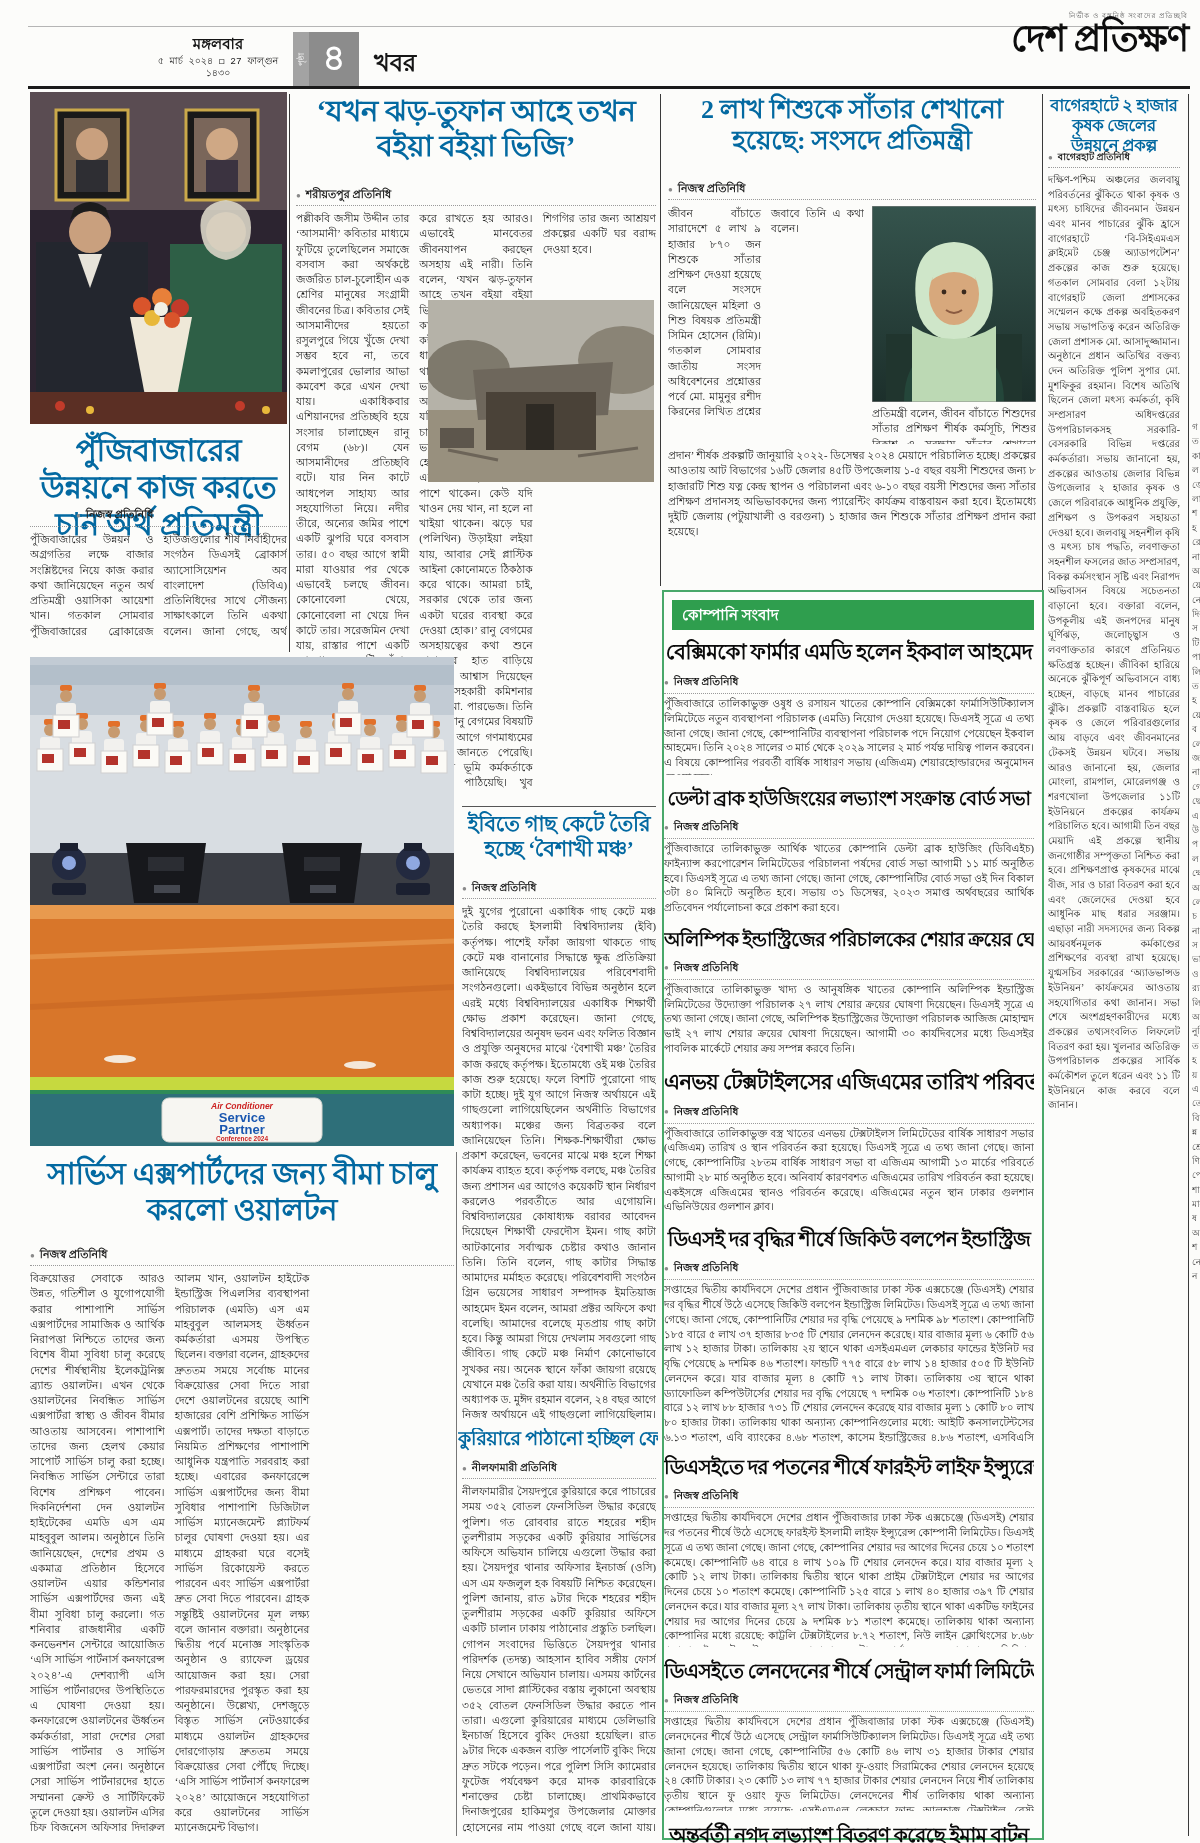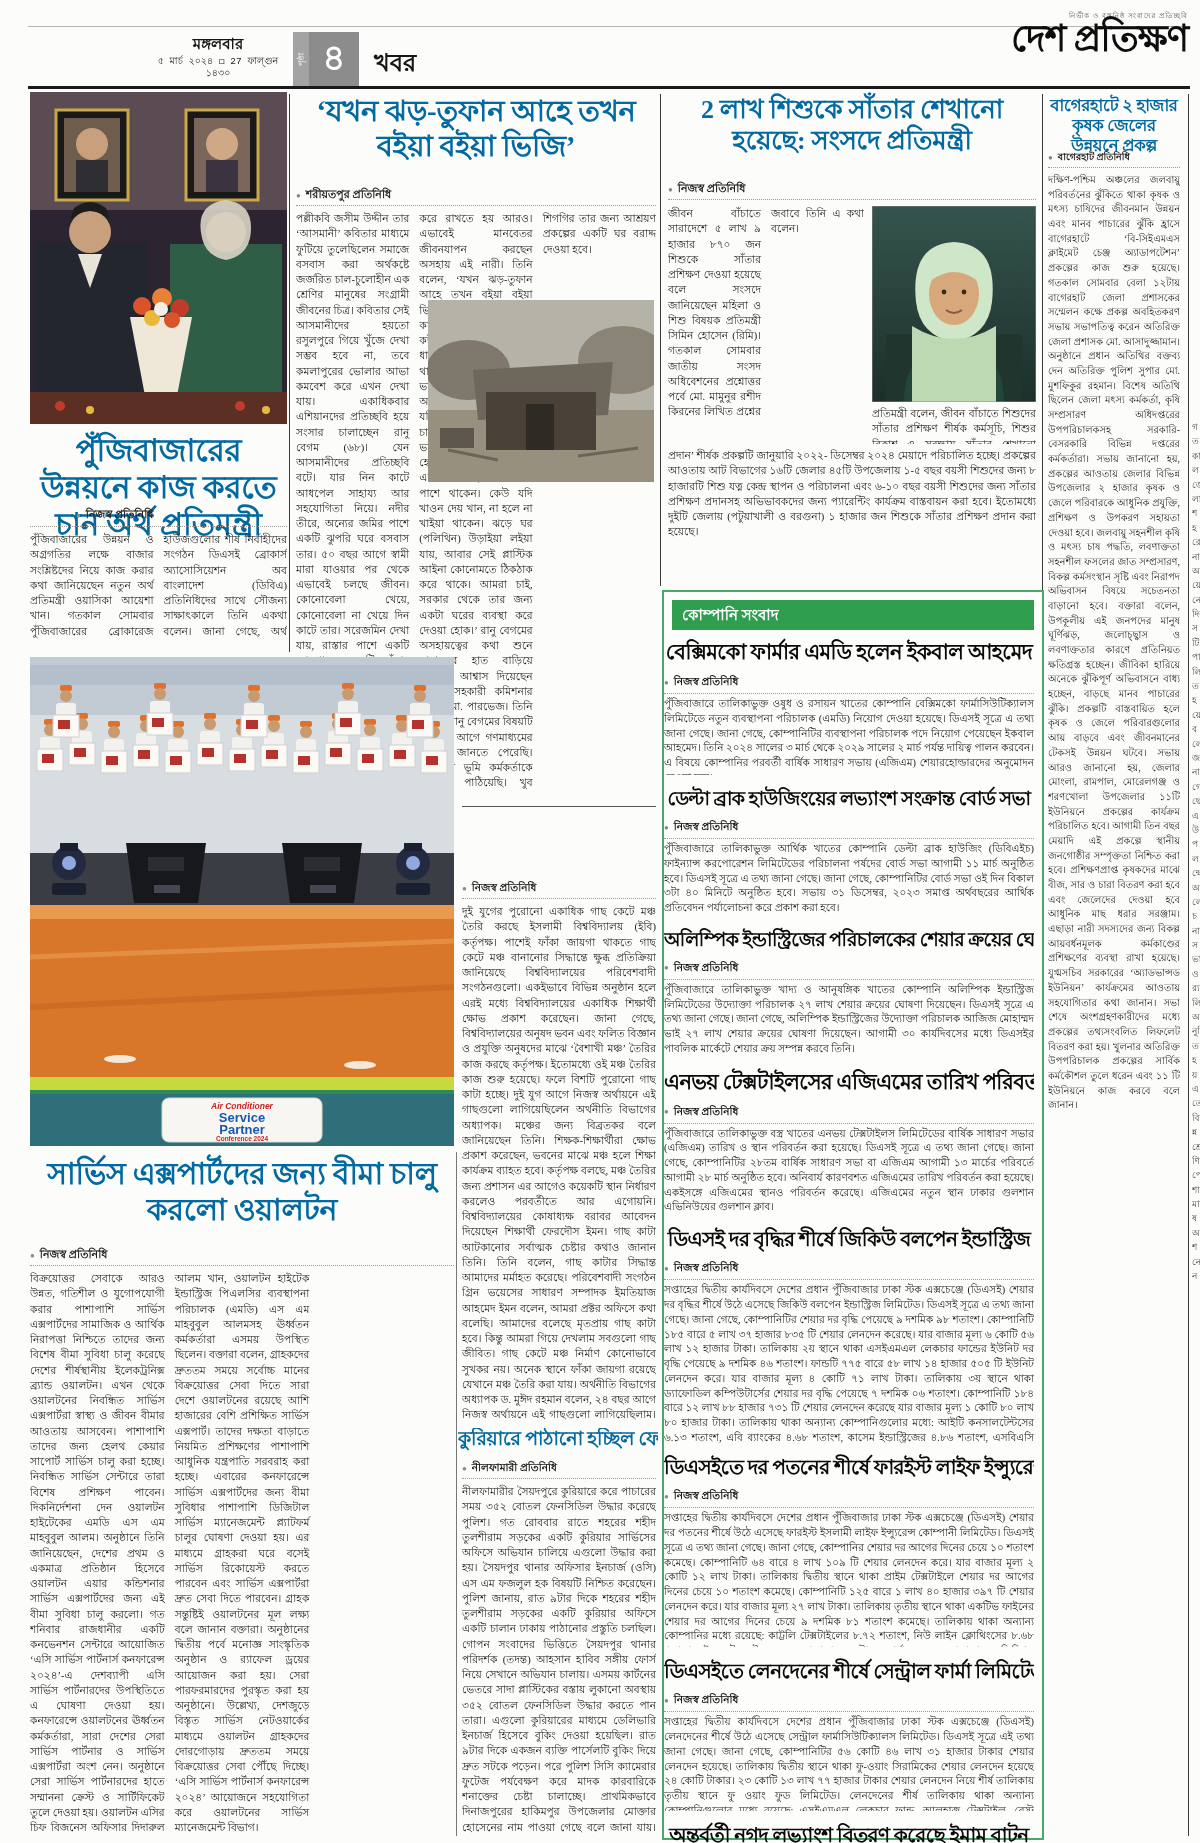--- a/index.html
+++ b/index.html
@@ -335,20 +335,21 @@
 
   <div class="abs hl" style="left:30px;top:1156px;width:424px;font-size:30px;">সার্ভিস এক্সপার্টদের জন্য বীমা চালু করলো ওয়ালটন</div>
   <div class="abs byrow" style="left:30px;top:1246px;font-size:11px;">
     <span class="bullet">●</span>
     <span>নিজস্ব প্রতিনিধি</span>
   </div>
   <div class="abs dotrule" style="left:30px;top:1265px;width:424px;"></div>
   <div class="abs bodytx cols3" style="left:30px;top:1271px;width:424px;height:565px;">বিক্রয়োত্তর সেবাকে আরও উন্নত, গতিশীল ও যুগোপযোগী করার পাশাপাশি সার্ভিস এক্সপার্টদের সামাজিক ও আর্থিক নিরাপত্তা নিশ্চিতে তাদের জন্য বিশেষ বীমা সুবিধা চালু করেছে দেশের শীর্ষস্থানীয় ইলেকট্রনিক্স ব্র্যান্ড ওয়ালটন। এখন থেকে ওয়ালটনের নিবন্ধিত সার্ভিস এক্সপার্টরা স্বাস্থ্য ও জীবন বীমার আওতায় আসবেন। পাশাপাশি তাদের জন্য হেলথ কেয়ার সাপোর্ট সার্ভিস চালু করা হচ্ছে। নিবন্ধিত সার্ভিস সেন্টারে তারা বিশেষ প্রশিক্ষণ পাবেন। দিকনির্দেশনা দেন ওয়ালটন হাইটেকের এমডি এস এম মাহবুবুল আলম। অনুষ্ঠানে তিনি জানিয়েছেন, দেশের প্রথম ও একমাত্র প্রতিষ্ঠান হিসেবে ওয়ালটন এয়ার কন্ডিশনার সার্ভিস এক্সপার্টদের জন্য এই বীমা সুবিধা চালু করলো। গত শনিবার রাজধানীর একটি কনভেনশন সেন্টারে আয়োজিত ‘এসি সার্ভিস পার্টনার্স কনফারেন্স ২০২৪’-এ দেশব্যাপী এসি সার্ভিস পার্টনারদের উপস্থিতিতে এ ঘোষণা দেওয়া হয়। কনফারেন্সে ওয়ালটনের ঊর্ধ্বতন কর্মকর্তারা, সারা দেশের সেরা সার্ভিস পার্টনার ও সার্ভিস এক্সপার্টরা অংশ নেন। অনুষ্ঠানে সেরা সার্ভিস পার্টনারদের হাতে সম্মাননা ক্রেস্ট ও সার্টিফিকেট তুলে দেওয়া হয়। ওয়ালটন এসির চিফ বিজনেস অফিসার দিদারুল আলম খান, ওয়ালটন হাইটেক ইন্ডাস্ট্রিজ পিএলসির ব্যবস্থাপনা পরিচালক (এমডি) এস এম মাহবুবুল আলমসহ ঊর্ধ্বতন কর্মকর্তারা এসময় উপস্থিত ছিলেন। বক্তারা বলেন, গ্রাহকদের দ্রুততম সময়ে সর্বোচ্চ মানের বিক্রয়োত্তর সেবা দিতে সারা দেশে ওয়ালটনের রয়েছে আশি হাজারের বেশি প্রশিক্ষিত সার্ভিস এক্সপার্ট। তাদের দক্ষতা বাড়াতে নিয়মিত প্রশিক্ষণের পাশাপাশি আধুনিক যন্ত্রপাতি সরবরাহ করা হচ্ছে। এবারের কনফারেন্সে সার্ভিস এক্সপার্টদের জন্য বীমা সুবিধার পাশাপাশি ডিজিটাল সার্ভিস ম্যানেজমেন্ট প্ল্যাটফর্ম চালুর ঘোষণা দেওয়া হয়। এর মাধ্যমে গ্রাহকরা ঘরে বসেই সার্ভিস রিকোয়েস্ট করতে পারবেন এবং সার্ভিস এক্সপার্টরা দ্রুত সেবা দিতে পারবেন। গ্রাহক সন্তুষ্টিই ওয়ালটনের মূল লক্ষ্য বলে জানান বক্তারা। অনুষ্ঠানের দ্বিতীয় পর্বে মনোজ্ঞ সাংস্কৃতিক অনুষ্ঠান ও র‌্যাফেল ড্রয়ের আয়োজন করা হয়। সেরা পারফরমারদের পুরস্কৃত করা হয় অনুষ্ঠানে। উল্লেখ্য, দেশজুড়ে বিস্তৃত সার্ভিস নেটওয়ার্কের মাধ্যমে ওয়ালটন গ্রাহকদের দোরগোড়ায় দ্রুততম সময়ে বিক্রয়োত্তর সেবা পৌঁছে দিচ্ছে। ‘এসি সার্ভিস পার্টনার্স কনফারেন্স ২০২৪’ আয়োজনে সহযোগিতা করে ওয়ালটনের সার্ভিস ম্যানেজমেন্ট বিভাগ।</div>
 
   <div class="abs solidrule" style="left:462px;top:806px;width:194px;height:1px;background:#555;"></div>
+  <div class="abs hl" style="left:462px;top:812px;width:194px;font-size:21px;">ইবিতে গাছ কেটে তৈরি হচ্ছে ‘বৈশাখী মঞ্চ’</div>
   <div class="abs byrow" style="left:462px;top:880px;font-size:10.5px;">
     <span class="bullet">●</span>
     <span>নিজস্ব প্রতিনিধি</span>
   </div>
   <div class="abs dotrule" style="left:462px;top:898px;width:194px;"></div>
   <div class="abs bodytx" style="left:462px;top:904px;width:194px;height:516px;">দুই যুগের পুরোনো একাধিক গাছ কেটে মঞ্চ তৈরি করছে ইসলামী বিশ্ববিদ্যালয় (ইবি) কর্তৃপক্ষ। পাশেই ফাঁকা জায়গা থাকতে গাছ কেটে মঞ্চ বানানোর সিদ্ধান্তে ক্ষুব্ধ প্রতিক্রিয়া জানিয়েছে বিশ্ববিদ্যালয়ের পরিবেশবাদী সংগঠনগুলো। একইভাবে বিভিন্ন অনুষ্ঠান হলে এরই মধ্যে বিশ্ববিদ্যালয়ের একাধিক শিক্ষার্থী ক্ষোভ প্রকাশ করেছেন। জানা গেছে, বিশ্ববিদ্যালয়ের অনুষদ ভবন এবং ফলিত বিজ্ঞান ও প্রযুক্তি অনুষদের মাঝে ‘বৈশাখী মঞ্চ’ তৈরির কাজ করছে কর্তৃপক্ষ। ইতোমধ্যে ওই মঞ্চ তৈরির কাজ শুরু হয়েছে। ফলে বিশটি পুরোনো গাছ কাটা হচ্ছে। দুই যুগ আগে নিজস্ব অর্থায়নে এই গাছগুলো লাগিয়েছিলেন অর্থনীতি বিভাগের অধ্যাপক। মঞ্চের জন্য বিব্রতকর বলে জানিয়েছেন তিনি। শিক্ষক-শিক্ষার্থীরা ক্ষোভ প্রকাশ করেছেন, ভবনের মাঝে মঞ্চ হলে শিক্ষা কার্যক্রম ব্যাহত হবে। কর্তৃপক্ষ বলছে, মঞ্চ তৈরির জন্য প্রশাসন এর আগেও কয়েকটি স্থান নির্ধারণ করলেও পরবর্তীতে আর এগোয়নি। বিশ্ববিদ্যালয়ের কোষাধ্যক্ষ বরাবর আবেদন দিয়েছেন শিক্ষার্থী ফেরদৌস ইমন। গাছ কাটা আটকানোর সর্বাত্মক চেষ্টার কথাও জানান তিনি। তিনি বলেন, গাছ কাটার সিদ্ধান্ত আমাদের মর্মাহত করেছে। পরিবেশবাদী সংগঠন গ্রিন ভয়েসের সাধারণ সম্পাদক ইমতিয়াজ আহমেদ ইমন বলেন, আমরা প্রক্টর অফিসে কথা বলেছি। আমাদের বলেছে মৃতপ্রায় গাছ কাটা হবে। কিন্তু আমরা গিয়ে দেখলাম সবগুলো গাছ জীবিত। গাছ কেটে মঞ্চ নির্মাণ কোনোভাবে সুখকর নয়। অনেক স্থানে ফাঁকা জায়গা রয়েছে যেখানে মঞ্চ তৈরি করা যায়। অর্থনীতি বিভাগের অধ্যাপক ড. মুঈদ রহমান বলেন, ২৪ বছর আগে নিজস্ব অর্থায়নে এই গাছগুলো লাগিয়েছিলাম। বিষয়টি শুনে আমার খুব কষ্ট লেগেছে। ব্যাপারটা আমার জন্য বিব্রতকরও। গাছ না কেটে ভিন্ন কোনো ফাঁকা স্থানে মঞ্চ করতে পারতো। ধর্মতত্ত্ব অনুষদের ডিন অধ্যাপক ড. সিদ্দিকুর রহমান আশ্রাফী বলেন, বিশ্ববিদ্যালয়ের সাংস্কৃতিক কর্মকাণ্ড আমি নিরুৎসাহিত করছি না। তবে গাছ কেটে মঞ্চ তৈরি করা উচিত না। এছাড়া প্রধান ফটকের সামনে মঞ্চ নির্মাণ করা উচিত। প্রধান প্রকৌশলী (ভারপ্রাপ্ত) বলেন, ওই জায়গায় মঞ্চ হবে। যেকোনো সময় ডাল ভেঙে দুর্ঘটনা ঘটতে পারে।</div>
 
   <div class="abs hl nowrapclip" style="left:458px;top:1428px;width:200px;font-size:19px;">কুরিয়ারে পাঠানো হচ্ছিল ফেনসিডিল</div>
   <div class="abs byrow" style="left:462px;top:1460px;font-size:10.5px;">
     <span class="bullet">●</span>

